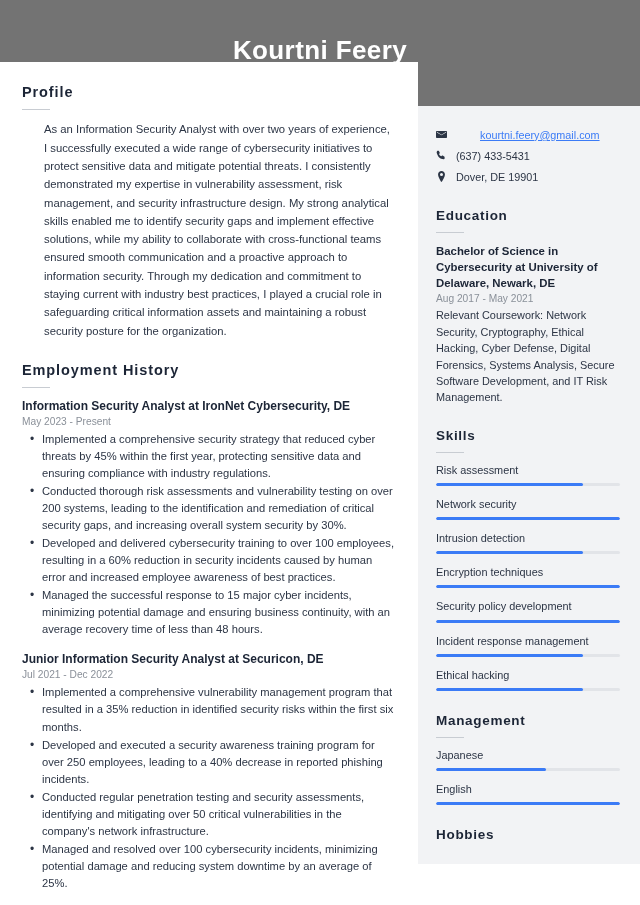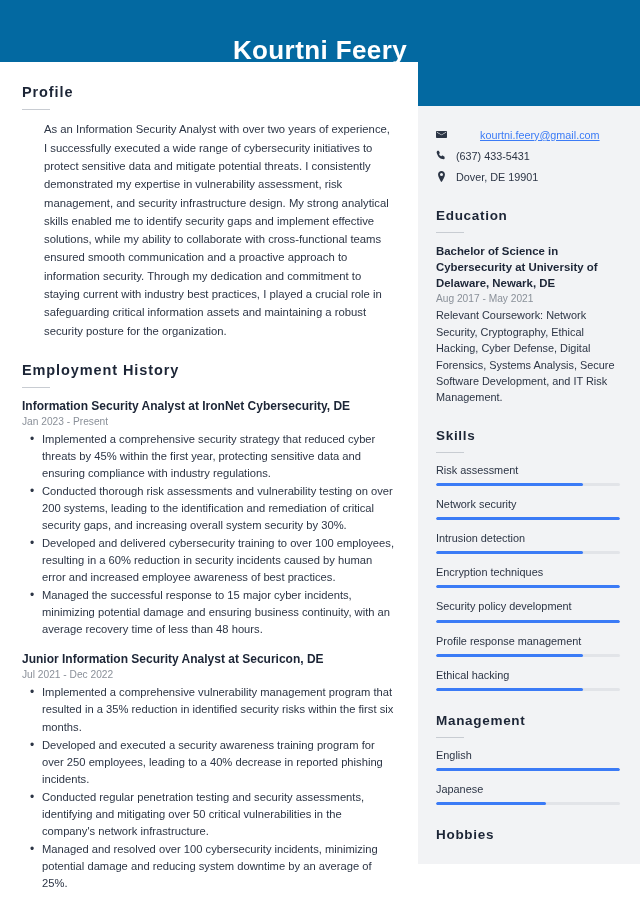--- a/index.html
+++ b/index.html
@@ -14,21 +14,21 @@
   .page {
     position: relative;
     width: 640px;
     height: 905px;
     overflow: hidden;
     background: #ffffff;
   }
 
   
   .header {
-    background: #0369a1;
+    background: #737373;
     height: 131px;
     display: flex;
     flex-direction: column;
     align-items: center;
     justify-content: center;
     padding-top: 1px;
   }
   .header-name {
     color: #ffffff;
     font-size: 26px;
@@ -226,21 +226,21 @@
         <div class="sec-rule"></div>
         <div class="profile-text">As an Information Security Analyst with over two years of experience, I successfully executed a wide range of cybersecurity initiatives to protect sensitive data and mitigate potential threats. I consistently demonstrated my expertise in vulnerability assessment, risk management, and security infrastructure design. My strong analytical skills enabled me to identify security gaps and implement effective solutions, while my ability to collaborate with cross-functional teams ensured smooth communication and a proactive approach to information security. Through my dedication and commitment to staying current with industry best practices, I played a crucial role in safeguarding critical information assets and maintaining a robust security posture for the organization.</div>
       </div>
 
       <div class="sec tight">
         <div class="sec-title">Employment History</div>
         <div class="sec-rule"></div>
 
         <div class="job">
           <div class="job-title">Information Security Analyst at IronNet Cybersecurity, DE</div>
-          <div class="job-date">Jan 2023 - Present</div>
+          <div class="job-date">May 2023 - Present</div>
           <ul class="bullets">
             <li>Implemented a comprehensive security strategy that reduced cyber threats by 45% within the first year, protecting sensitive data and ensuring compliance with industry regulations.</li>
             <li>Conducted thorough risk assessments and vulnerability testing on over 200 systems, leading to the identification and remediation of critical security gaps, and increasing overall system security by 30%.</li>
             <li>Developed and delivered cybersecurity training to over 100 employees, resulting in a 60% reduction in security incidents caused by human error and increased employee awareness of best practices.</li>
             <li>Managed the successful response to 15 major cyber incidents, minimizing potential damage and ensuring business continuity, with an average recovery time of less than 48 hours.</li>
           </ul>
         </div>
 
         <div class="job">
           <div class="job-title">Junior Information Security Analyst at Securicon, DE</div>
@@ -328,47 +328,47 @@
             <div class="bar-fill" style="width: 100%;"></div>
           </div>
         </div>
         <div class="bar-item">
           <div class="bar-label">Security policy development</div>
           <div class="bar-track">
             <div class="bar-fill" style="width: 100%;"></div>
           </div>
         </div>
         <div class="bar-item">
-          <div class="bar-label">Profile response management</div>
+          <div class="bar-label">Incident response management</div>
           <div class="bar-track">
             <div class="bar-fill" style="width: 80%;"></div>
           </div>
         </div>
         <div class="bar-item">
           <div class="bar-label">Ethical hacking</div>
           <div class="bar-track">
             <div class="bar-fill" style="width: 80%;"></div>
           </div>
         </div>
       </div>
 
       <div class="sec">
         <div class="sec-title small">Management</div>
         <div class="sec-rule"></div>
 
         <div class="bar-item">
+          <div class="bar-label">Japanese</div>
+          <div class="bar-track">
+            <div class="bar-fill" style="width: 60%;"></div>
+          </div>
+        </div>
+        <div class="bar-item">
           <div class="bar-label">English</div>
           <div class="bar-track">
             <div class="bar-fill" style="width: 100%;"></div>
-          </div>
-        </div>
-        <div class="bar-item">
-          <div class="bar-label">Japanese</div>
-          <div class="bar-track">
-            <div class="bar-fill" style="width: 60%;"></div>
           </div>
         </div>
       </div>
 
       <div class="sec">
         <div class="sec-title small">Hobbies</div>
 
       </div>
 
     </div>

